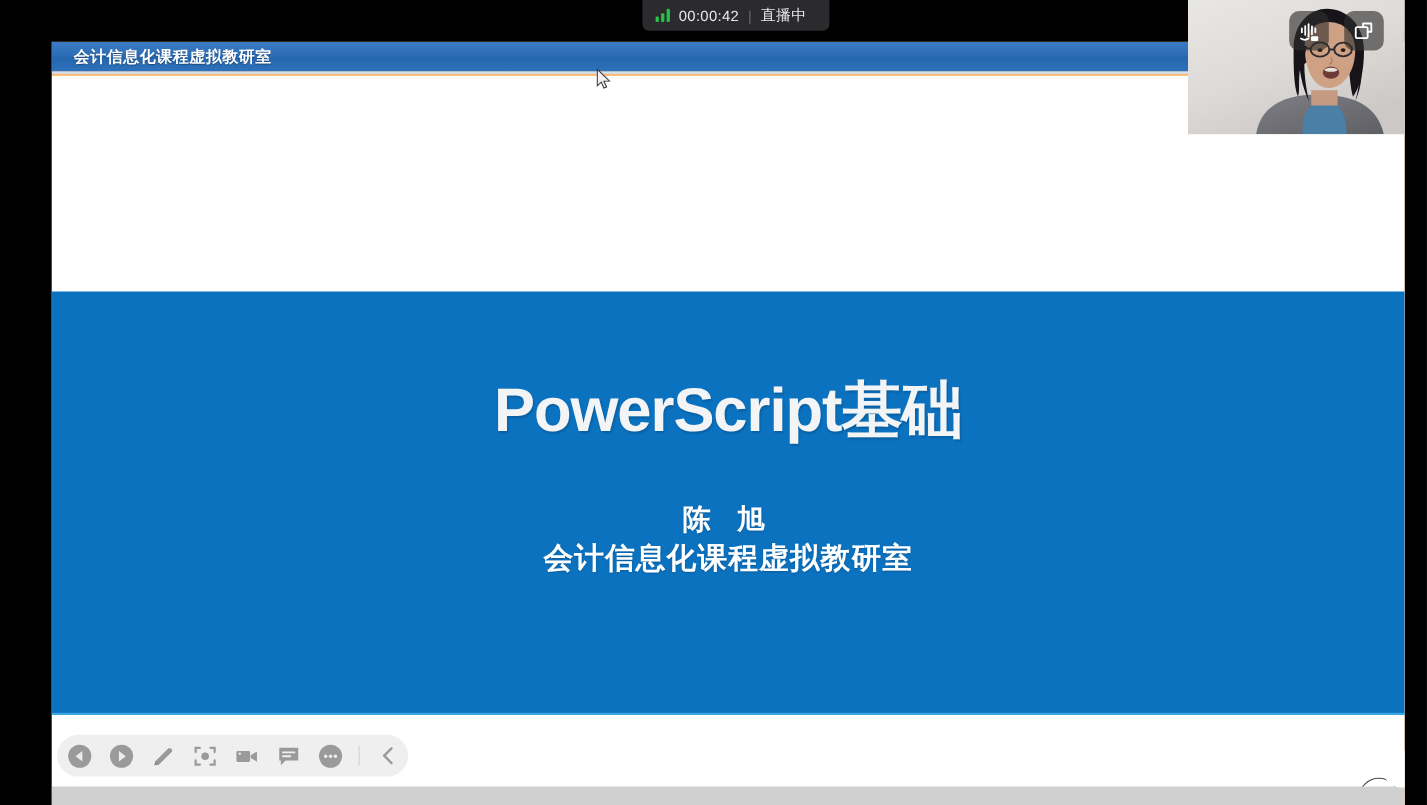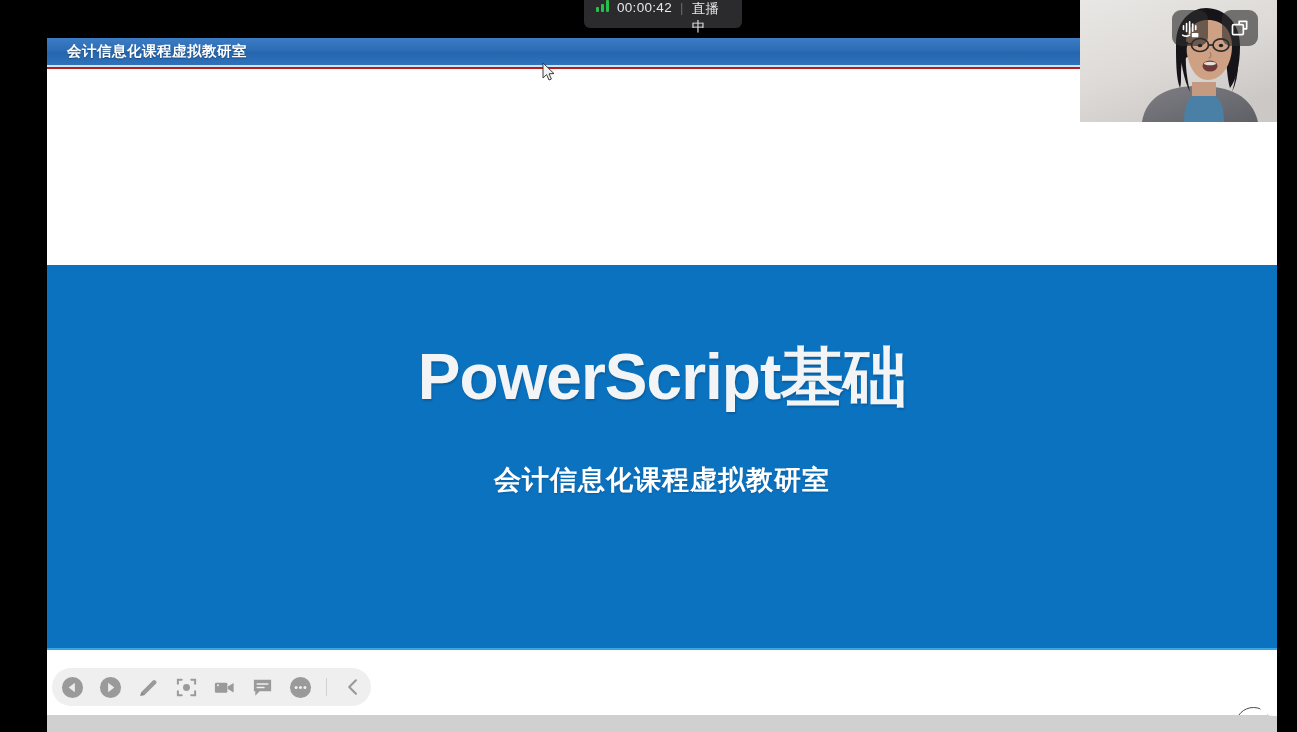--- a/index.html
+++ b/index.html
@@ -6,38 +6,38 @@
   html, body {
     width:1297px; height:732px;
     background:#000;
     overflow:hidden;
     font-family:"Liberation Sans","DejaVu Sans",sans-serif;
   }
   #stage { position:relative; width:1297px; height:732px; background:#000; }
 
   
   .live-pill{
-    position:absolute; left:584px; top:0; width:158px; height:28px;
+    position:absolute; left:584px; top:0; width:170px; height:28px;
     background:#2b2b2e; border-radius:0 0 6px 6px;
-    display:flex; gap:8px;
+    display:flex; align-items:center; gap:8px;
     padding:0 12px; color:#e8e8ea; font-size:13.5px; letter-spacing:.3px;
   }
   .bars{ display:flex; align-items:flex-end; gap:2px; height:12px; }
   .bars i{ display:block; width:3px; background:#27c04a; border-radius:1px; }
   .bars i:nth-child(1){ height:5px; }
   .bars i:nth-child(2){ height:8px; }
   .bars i:nth-child(3){ height:12px; }
   .pill-time{ font-variant-numeric:tabular-nums; }
   .pill-sep{ color:#6a6a6e; font-size:13px; }
   .pill-live{ font-size:13.5px; }
 
   
   .doc-window{
     position:absolute; left:47px; top:38px; width:1230px; height:694px;
-    background:#b91c1c; overflow:hidden;
+    background:#fdba74; overflow:hidden;
   }
   .doc-titlebar{
     position:absolute; left:0; top:0; width:100%; height:29px;
     background:linear-gradient(180deg,#3b7cc4 0%,#2b6cb5 48%,#2566ae 52%,#2e72bb 100%);
     border-bottom:2px solid #cfe2f7;
     display:flex; align-items:center;
   }
   .doc-title{
     color:#ffffff; font-size:14.5px; font-weight:bold;
     padding-left:20px; letter-spacing:.5px;
@@ -47,21 +47,21 @@
   .doc-body{ position:absolute; left:0; top:31px; width:100%; bottom:0; background:#fff; }
 
   
   .slide-band{
     position:absolute; left:0; top:196px; width:100%; height:385px;
     background:#0b72c0;
     border-bottom:2px solid #39a6e2;
     display:flex; flex-direction:column; align-items:center;
   }
   .slide-heading{
-    color:#f2f4f6; font-weight:bold; font-size:64px; line-height:1;
+    color:#f2f4f6; font-weight:bold; font-size:56px; line-height:1;
     margin-top:80px; letter-spacing:-1px;
     text-shadow:1px 2px 2px rgba(0,0,0,.18);
     white-space:nowrap;
   }
   .slide-sub{ margin-top:54px; text-align:center; }
   .slide-sub div{
     color:#ffffff; font-weight:bold; font-size:27px; line-height:1.33;
     letter-spacing:1px;
     text-shadow:0 1px 2px rgba(0,0,0,.2);
     white-space:nowrap;
@@ -136,20 +136,21 @@
 
     <div class="doc-titlebar">
       <span class="doc-title">会计信息化课程虚拟教研室</span>
     </div>
 
     <div class="doc-body">
 
       <div class="slide-band">
         <div class="slide-heading">PowerScript基础</div>
         <div class="slide-sub">
+          <div class="author">陈  旭</div>
           <div>会计信息化课程虚拟教研室</div>
         </div>
       </div>
 
       <div class="circle-outline"></div>
 
       <div class="foot-strip"></div>
       <div class="edge-circle"></div>
 
       <div class="toolbar">

